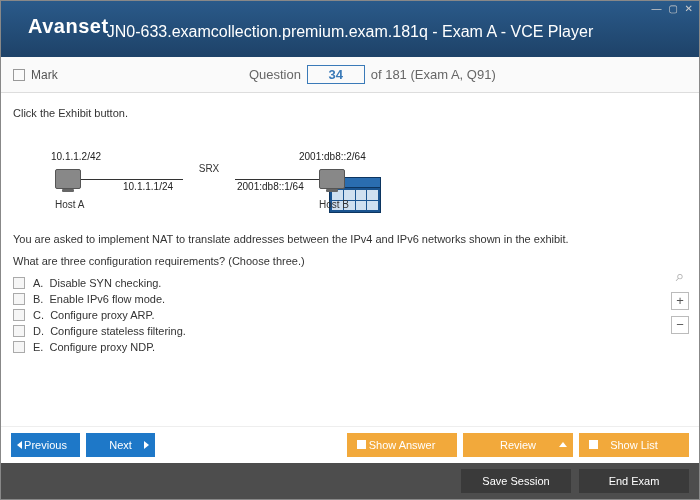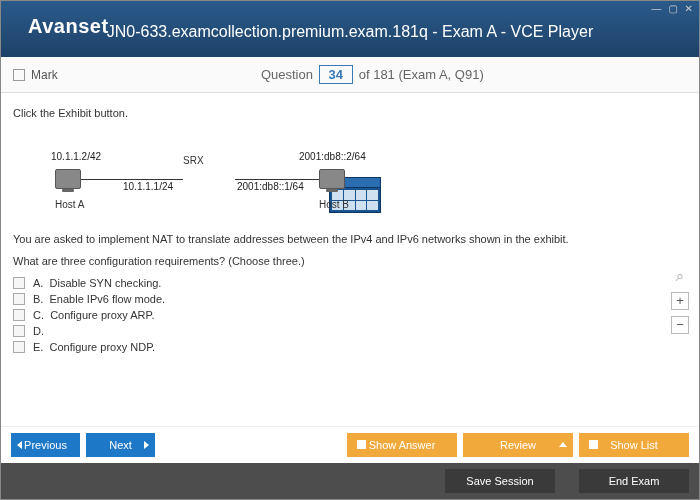--- a/index.html
+++ b/index.html
@@ -6,51 +6,51 @@
 body { background: #fff; }
 .window { width: 700px; height: 500px; border: 1px solid #888; background: #fff; display: flex; flex-direction: column; position: relative; }
 .titlebar { background: linear-gradient(#2a5a8a, #1e4268); color: #fff; height: 56px; position: relative; }
 .logo { position: absolute; left: 15px; top: 14px; font-size: 20px; font-weight: bold; letter-spacing: 0.5px; margin-left: 12px; }
 .logo .accent { color: #fff; }
 .wincontrols { position: absolute; right: 4px; top: 2px; font-size: 10px; color: #ccc; letter-spacing: 2px; }
 .title { text-align: center; padding-top: 22px; font-size: 16px; color: #fff; }
 .qheader { background: #fafafa; border-bottom: 1px solid #ddd; padding: 8px 12px; display: flex; align-items: center; font-size: 12px; color: #555; }
 .markbox { width: 12px; height: 12px; border: 1px solid #999; margin-right: 6px; }
 .qcenter { flex: 1; text-align: center; font-size: 13px; color: #666; }
-.qnumbox { display: inline-block; border: 1px solid #3a7ab8; padding: 1px 9px; color: #3a7ab8; font-weight: bold; margin: 0 2px; }
+.qnumbox { display: inline-block; border: 1px solid #3a7ab8; padding: 1px 21px; color: #3a7ab8; font-weight: bold; margin: 0 2px; }
 .content { flex: 1; padding: 14px 12px 6px; font-size: 11px; color: #333; overflow: hidden; position: relative; }
 .instr { margin-bottom: 10px; }
 .diagram { position: relative; height: 90px; margin: 6px 0 14px 24px; }
 .hostA { position: absolute; left: 18px; top: 40px; }
 .hostB { position: absolute; left: 282px; top: 40px; }
 .hosticon { width: 26px; height: 20px; background: #888; border: 1px solid #555; border-radius: 2px; position: relative; }
 .hosticon::after { content: ""; position: absolute; left: 6px; right: 6px; bottom: -4px; height: 3px; background: #666; border-radius: 1px; }
 .hostlabel { font-size: 10px; text-align: center; margin-top: 10px; }
 .srx { position: absolute; left: 146px; top: 24px; width: 52px; height: 36px; background: #1a5490; border: 1px solid #0c3560; }
 .srxtop { height: 10px; background: #2a6db0; border-bottom: 1px solid #0c3560; }
 .srxgrid { display: grid; grid-template-columns: repeat(4,1fr); grid-template-rows: repeat(2,1fr); gap: 1px; padding: 2px; height: 24px; }
 .srxgrid div { background: #cfe0f0; }
-.srxlabel { font-size: 10px; text-align: left; margin-top: 2px; }
+.srxlabel { font-size: 10px; text-align: center; margin-top: 10px; }
 .wire { position: absolute; height: 1px; background: #333; }
 .w1 { left: 44px; top: 50px; width: 102px; }
 .w2 { left: 198px; top: 50px; width: 84px; }
 .dlabel { position: absolute; font-size: 10px; color: #222; }
 .l1 { left: 14px; top: 22px; }
 .l2 { left: 86px; top: 52px; }
 .l3 { left: 200px; top: 52px; }
 .l4 { left: 262px; top: 22px; }
 .qtext { margin-bottom: 10px; }
 .subq { margin-bottom: 10px; }
 .options { }
 .opt { display: flex; align-items: center; margin-bottom: 4px; font-size: 11px; }
 .optbox { width: 12px; height: 12px; border: 1px solid #aaa; background: #f6f6f6; margin-right: 8px; flex-shrink: 0; }
 .zoomctl { position: absolute; right: 10px; bottom: 92px; display: flex; flex-direction: column; gap: 6px; align-items: center; }
 .zbtn { width: 18px; height: 18px; border: 1px solid #bbb; background: #fff; font-size: 13px; line-height: 16px; text-align: center; color: #555; cursor: pointer; }
 .bottombar1 { background: #fff; padding: 6px 10px; display: flex; gap: 6px; align-items: center; border-top: 1px solid #eee; }
-.bottombar2 { background: #4d4d4d; padding: 6px 10px; display: flex; justify-content: flex-end; gap: 24px; }
+.bottombar2 { background: #4d4d4d; padding: 6px 10px; display: flex; justify-content: flex-end; gap: 8px; }
 .btn { height: 24px; font-size: 11px; color: #fff; display: inline-flex; align-items: center; justify-content: center; cursor: pointer; border: none; }
 .btn-blue { background: #1e78c8; width: 69px; position: relative; }
 .btn-prev::before { content: ""; position: absolute; left: 6px; top: 8px; border-top: 4px solid transparent; border-bottom: 4px solid transparent; border-right: 5px solid #fff; }
 .btn-next::after { content: ""; position: absolute; right: 6px; top: 8px; border-top: 4px solid transparent; border-bottom: 4px solid transparent; border-left: 5px solid #fff; }
 .spacer { flex: 1; }
 .btn-orange { background: #f2a93b; width: 110px; position: relative; }
 .btn-review { width: 110px; }
 .btn-review::after { content: ""; position: absolute; right: 6px; top: 9px; border-left: 4px solid transparent; border-right: 4px solid transparent; border-bottom: 5px solid #fff; }
 .orangecheck::before { content: ""; position: absolute; left: 10px; top: 7px; width: 9px; height: 9px; background: #fff; }
 .btn-dark { background: #3a3a3a; color: #fff; width: 110px; }
@@ -111,21 +111,21 @@
       </div>
     </div>
 
     <div class="qtext">You are asked to implement NAT to translate addresses between the IPv4 and IPv6 networks shown in the exhibit.</div>
     <div class="subq">What are three configuration requirements? (Choose three.)</div>
 
     <div class="options">
       <div class="opt"><div class="optbox"></div><span>A.</span>&nbsp;&nbsp;<span>Disable SYN checking.</span></div>
       <div class="opt"><div class="optbox"></div><span>B.</span>&nbsp;&nbsp;<span>Enable IPv6 flow mode.</span></div>
       <div class="opt"><div class="optbox"></div><span>C.</span>&nbsp;&nbsp;<span>Configure proxy ARP.</span></div>
-      <div class="opt"><div class="optbox"></div><span>D.</span>&nbsp;&nbsp;</div>
+      <div class="opt"><div class="optbox"></div><span>D.</span>&nbsp;&nbsp;<span>Configure stateless filtering.</span></div>
       <div class="opt"><div class="optbox"></div><span>E.</span>&nbsp;&nbsp;<span>Configure proxy NDP.</span></div>
     </div>
 
     <div class="zoomctl">
       <div class="zbtn" style="border:none;font-size:15px;color:#aaa;">⌕</div>
       <div class="zbtn">+</div>
       <div class="zbtn">−</div>
     </div>
   </div>
 

